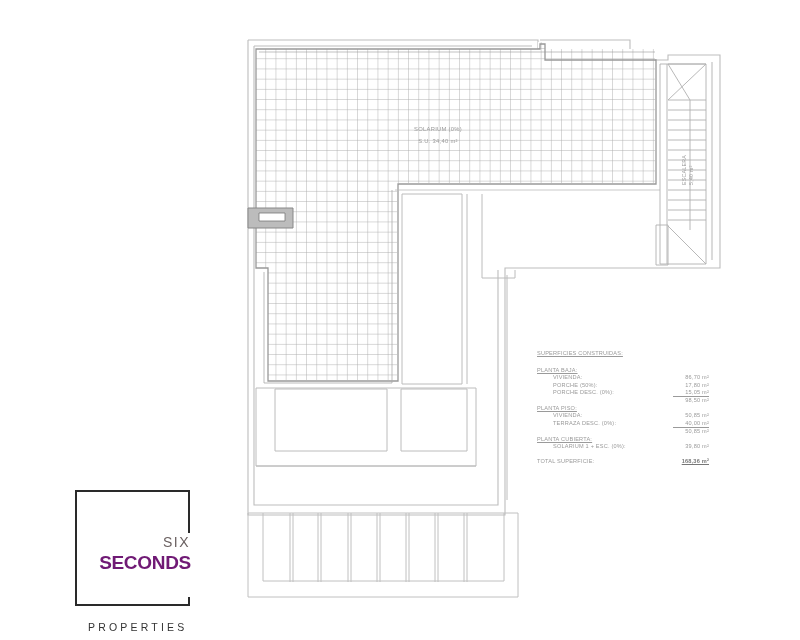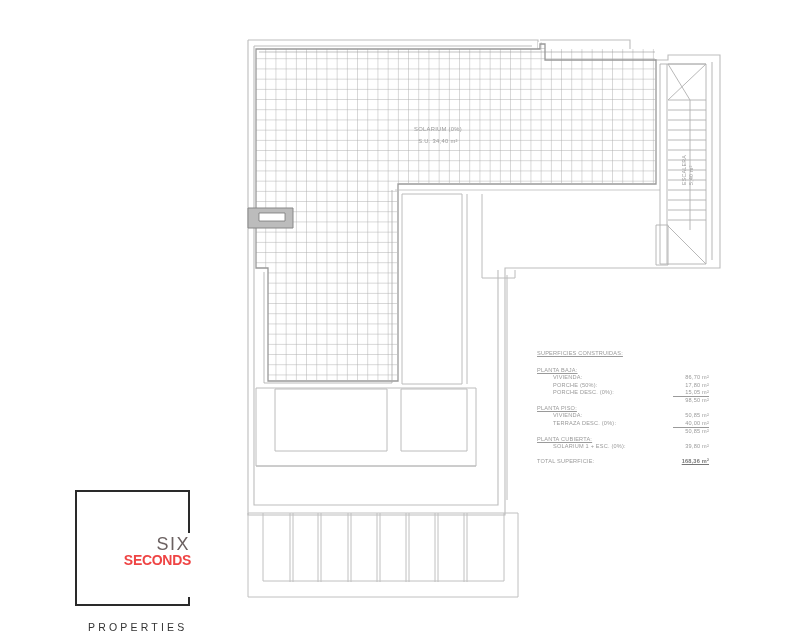--- a/index.html
+++ b/index.html
@@ -35,26 +35,26 @@
       position: absolute; left: 75px; top: 490px; width: 118px; height: 120px;
     }
     .logo .frame {
       position: absolute; left: 0; top: 0; width: 115px; height: 116px;
       border: 2px solid #2a2a2a; box-sizing: border-box;
     }
     .logo .mask {
       position: absolute; right: 0; top: 43px; width: 6px; height: 64px; background: #fff;
     }
     .logo .six {
-      position: absolute; right: 3px; top: 44px; font-size: 18px; letter-spacing: 1.5px;
+      position: absolute; right: 3px; top: 44px; font-size: 14px; letter-spacing: 1.5px;
       color: #6b6161; font-weight: normal;
     }
     .logo .seconds {
-      position: absolute; right: 2px; top: 62px; font-size: 14px; font-weight: bold;
-      color: #ef4444; letter-spacing: -0.3px;
+      position: absolute; right: 2px; top: 62px; font-size: 19px; font-weight: bold;
+      color: #701a75; letter-spacing: -0.3px;
     }
     .logo .props {
       position: absolute; left: 13px; top: 96px; font-size: 10.5px; letter-spacing: 3.2px;
       color: #333;
       margin-top: 35px;
     }
   </style>
 </head>
 <body>
 

